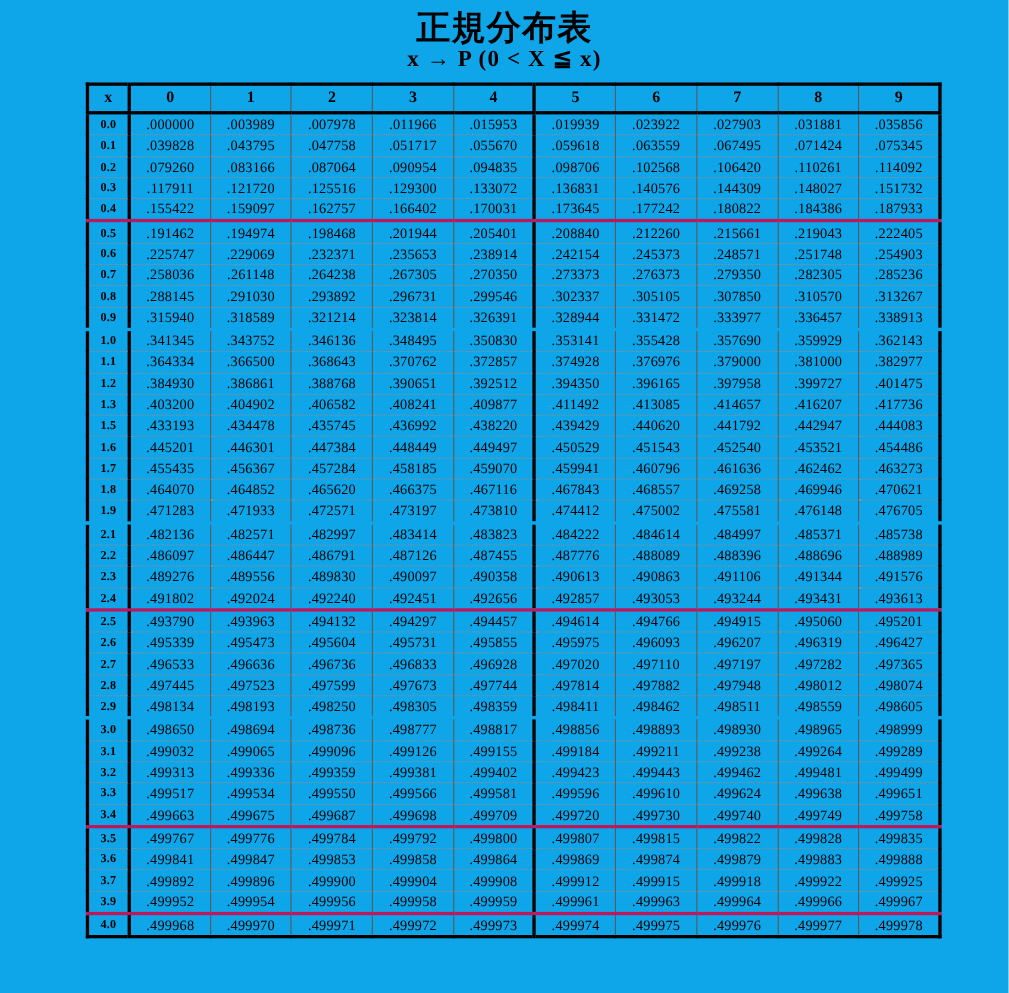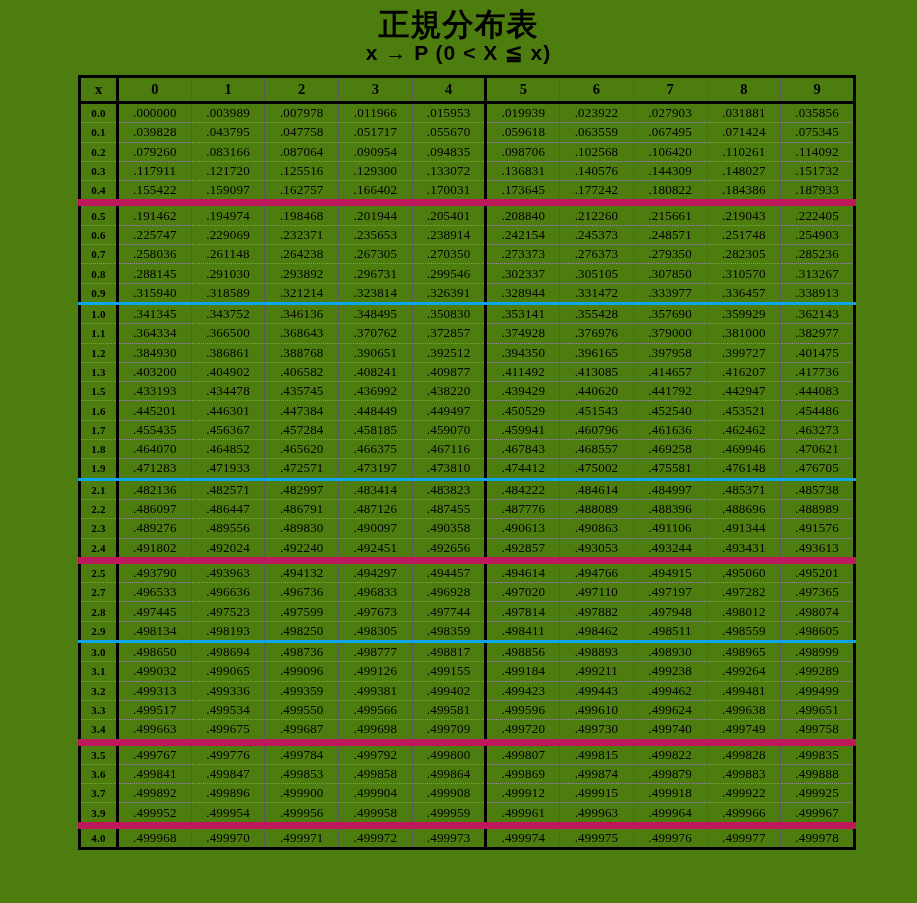--- a/index.html
+++ b/index.html
@@ -1,26 +1,26 @@
 <!DOCTYPE html>
 <html><head>
 <meta charset="utf-8">
 <style>
   html,body { margin:0; padding:0; background:#ffffff; }
   body { width:917px; height:903px; position:relative; font-family:"Liberation Serif", serif; color:#000; }
-  .page { position:absolute; inset:0; background:#4d7c0f; }
+  .page { position:absolute; inset:0; background:#0ea5e9; }
   .title {
     position:absolute; top:4px; left:0; right:0; margin:0;
     text-align:center; font-size:31px; font-weight:600; letter-spacing:1px;
     font-family:"Liberation Sans", sans-serif;
   }
   .subtitle {
     position:absolute; top:41px; left:0; right:0; margin:0;
     text-align:center; font-size:21px; font-weight:600;
-    font-family:Liberation Sans, sans-serif; letter-spacing:1px;
+    font-family:Liberation Serif, serif; letter-spacing:1px;
   }
   table.ndist {
     position:absolute; left:78px; top:75px; width:778px;
     border-collapse:collapse; table-layout:fixed;
     border:3px solid #000;
   }
   col.xcol-w { width:38px; }
   th, td {
     text-align:center; vertical-align:middle; padding:0;
     border-left:1px solid #5a5a5a;
@@ -29,21 +29,21 @@
   th:first-child, td:first-child { border-left:none; }
   thead th {
     height:23px; font-size:14.5px; font-weight:bold;
     border-bottom:3px solid #000;
   }
   tbody td { height:18.3px; font-size:13px; letter-spacing:0.2px; }
   th.xcol, td.xcol { border-right:3px solid #000; font-weight:bold; }
   td.xcol { font-size:11px; }
   th.mid, td.mid { border-left:3px solid #000; }
   tr.sep-dot   td { border-bottom:1px dotted #8f8f8f; }
-  tr.sep-solid td { border-bottom:7px solid #be185d; }
+  tr.sep-solid td { border-bottom:3px solid #be185d; }
   tr.sep-thick td { border-bottom:3px solid #0ea5e9; }
   tr.sep-none  td { border-bottom:none; }
 </style>
 </head>
 <body>
 
 <div class="page">
   <h1 class="title">正規分布表</h1>
   <div class="subtitle">x → P (0 &lt; X ≦ x)</div>
 
@@ -383,20 +383,33 @@
           <td>.494132</td>
           <td>.494297</td>
           <td>.494457</td>
           <td class="mid">.494614</td>
           <td>.494766</td>
           <td>.494915</td>
           <td>.495060</td>
           <td>.495201</td>
         </tr>
         <tr class="sep-dot">
+          <td class="xcol">2.6</td>
+          <td>.495339</td>
+          <td>.495473</td>
+          <td>.495604</td>
+          <td>.495731</td>
+          <td>.495855</td>
+          <td class="mid">.495975</td>
+          <td>.496093</td>
+          <td>.496207</td>
+          <td>.496319</td>
+          <td>.496427</td>
+        </tr>
+        <tr class="sep-dot">
           <td class="xcol">2.7</td>
           <td>.496533</td>
           <td>.496636</td>
           <td>.496736</td>
           <td>.496833</td>
           <td>.496928</td>
           <td class="mid">.497020</td>
           <td>.497110</td>
           <td>.497197</td>
           <td>.497282</td>

